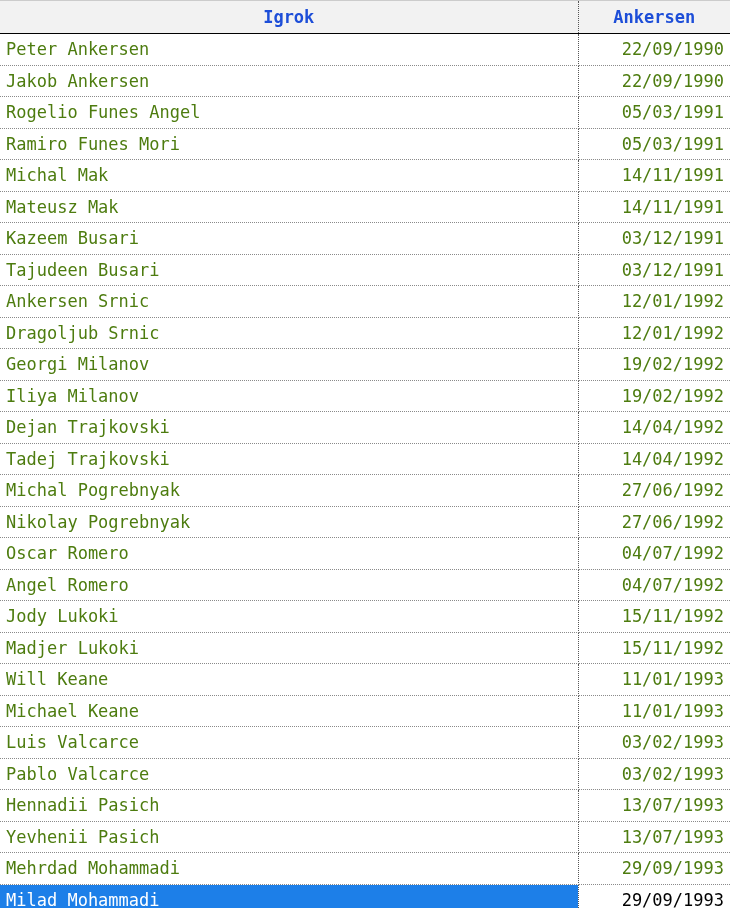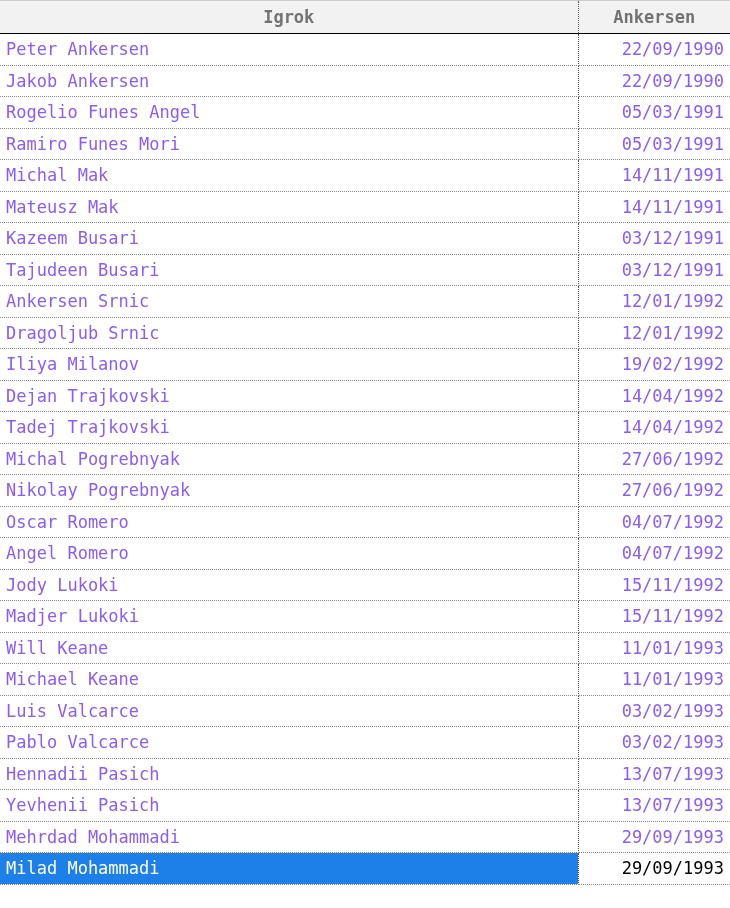--- a/index.html
+++ b/index.html
@@ -20,35 +20,35 @@
   table.data-table {
     border-collapse: collapse;
     width: 730px;
     table-layout: fixed;
   }
   table.data-table th {
     background: #f2f2f2;
     font-family: "DejaVu Sans Mono", monospace;
     font-size: 17px;
     font-weight: bold;
-    color: #737373;
+    color: #1d4ed8;
     text-align: center;
     height: 28px;
     padding: 2px 4px;
     border-right: 1px dotted #555555;
     border-bottom: 1px solid #000000;
     border-top: 1px solid #cccccc;
   }
   table.data-table th:last-child {
     border-right: none;
   }
   table.data-table td {
     font-family: "DejaVu Sans Mono", monospace;
     font-size: 17px;
-    color: #8b5cf6;
+    color: #4d7c0f;
     height: 28.5px;
     padding: 1px 6px;
     border-bottom: 1px dotted #8a8a8a;
     border-right: 1px dotted #555555;
     white-space: nowrap;
     overflow: hidden;
   }
   table.data-table td:last-child {
     border-right: none;
   }
@@ -115,20 +115,24 @@
         </tr>
         <tr>
           <td class="col-name">Ankersen Srnic</td>
           <td class="col-date">12/01/1992</td>
         </tr>
         <tr>
           <td class="col-name">Dragoljub Srnic</td>
           <td class="col-date">12/01/1992</td>
         </tr>
         <tr>
+          <td class="col-name">Georgi Milanov</td>
+          <td class="col-date">19/02/1992</td>
+        </tr>
+        <tr>
           <td class="col-name">Iliya Milanov</td>
           <td class="col-date">19/02/1992</td>
         </tr>
         <tr>
           <td class="col-name">Dejan Trajkovski</td>
           <td class="col-date">14/04/1992</td>
         </tr>
         <tr>
           <td class="col-name">Tadej Trajkovski</td>
           <td class="col-date">14/04/1992</td>

